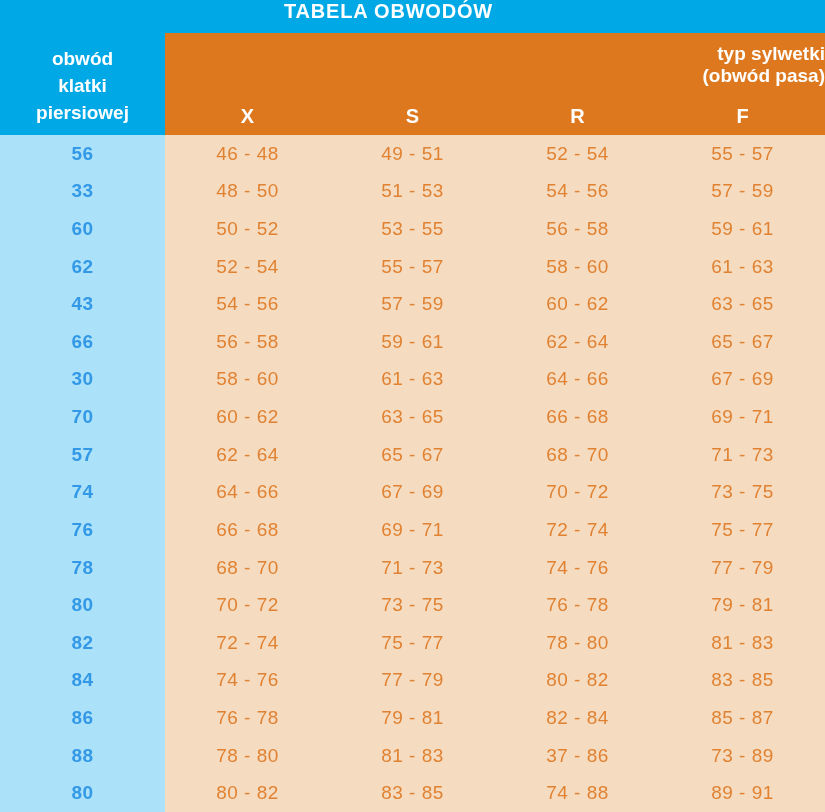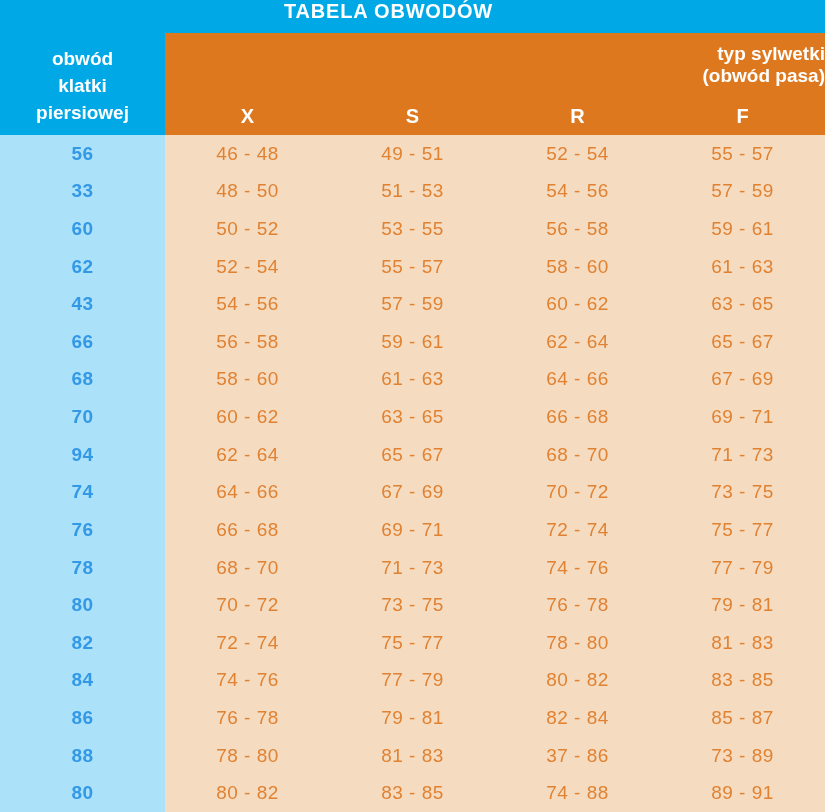--- a/index.html
+++ b/index.html
@@ -99,23 +99,23 @@
 
   </div>
 
   <div class="body-grid">
       <div class="trow"><div class="cell chest">56</div><div class="cell val">46 - 48</div><div class="cell val">49 - 51</div><div class="cell val">52 - 54</div><div class="cell val">55 - 57</div></div>
       <div class="trow"><div class="cell chest">33</div><div class="cell val">48 - 50</div><div class="cell val">51 - 53</div><div class="cell val">54 - 56</div><div class="cell val">57 - 59</div></div>
       <div class="trow"><div class="cell chest">60</div><div class="cell val">50 - 52</div><div class="cell val">53 - 55</div><div class="cell val">56 - 58</div><div class="cell val">59 - 61</div></div>
       <div class="trow"><div class="cell chest">62</div><div class="cell val">52 - 54</div><div class="cell val">55 - 57</div><div class="cell val">58 - 60</div><div class="cell val">61 - 63</div></div>
       <div class="trow"><div class="cell chest">43</div><div class="cell val">54 - 56</div><div class="cell val">57 - 59</div><div class="cell val">60 - 62</div><div class="cell val">63 - 65</div></div>
       <div class="trow"><div class="cell chest">66</div><div class="cell val">56 - 58</div><div class="cell val">59 - 61</div><div class="cell val">62 - 64</div><div class="cell val">65 - 67</div></div>
-      <div class="trow"><div class="cell chest">68</div><div class="cell val">58 - 60</div><div class="cell val">61 - 63</div><div class="cell val">64 - 66</div><div class="cell val">67 - 69</div></div>
+      <div class="trow"><div class="cell chest">30</div><div class="cell val">58 - 60</div><div class="cell val">61 - 63</div><div class="cell val">64 - 66</div><div class="cell val">67 - 69</div></div>
       <div class="trow"><div class="cell chest">70</div><div class="cell val">60 - 62</div><div class="cell val">63 - 65</div><div class="cell val">66 - 68</div><div class="cell val">69 - 71</div></div>
-      <div class="trow"><div class="cell chest">94</div><div class="cell val">62 - 64</div><div class="cell val">65 - 67</div><div class="cell val">68 - 70</div><div class="cell val">71 - 73</div></div>
+      <div class="trow"><div class="cell chest">57</div><div class="cell val">62 - 64</div><div class="cell val">65 - 67</div><div class="cell val">68 - 70</div><div class="cell val">71 - 73</div></div>
       <div class="trow"><div class="cell chest">74</div><div class="cell val">64 - 66</div><div class="cell val">67 - 69</div><div class="cell val">70 - 72</div><div class="cell val">73 - 75</div></div>
       <div class="trow"><div class="cell chest">76</div><div class="cell val">66 - 68</div><div class="cell val">69 - 71</div><div class="cell val">72 - 74</div><div class="cell val">75 - 77</div></div>
       <div class="trow"><div class="cell chest">78</div><div class="cell val">68 - 70</div><div class="cell val">71 - 73</div><div class="cell val">74 - 76</div><div class="cell val">77 - 79</div></div>
       <div class="trow"><div class="cell chest">80</div><div class="cell val">70 - 72</div><div class="cell val">73 - 75</div><div class="cell val">76 - 78</div><div class="cell val">79 - 81</div></div>
       <div class="trow"><div class="cell chest">82</div><div class="cell val">72 - 74</div><div class="cell val">75 - 77</div><div class="cell val">78 - 80</div><div class="cell val">81 - 83</div></div>
       <div class="trow"><div class="cell chest">84</div><div class="cell val">74 - 76</div><div class="cell val">77 - 79</div><div class="cell val">80 - 82</div><div class="cell val">83 - 85</div></div>
       <div class="trow"><div class="cell chest">86</div><div class="cell val">76 - 78</div><div class="cell val">79 - 81</div><div class="cell val">82 - 84</div><div class="cell val">85 - 87</div></div>
       <div class="trow"><div class="cell chest">88</div><div class="cell val">78 - 80</div><div class="cell val">81 - 83</div><div class="cell val">37 - 86</div><div class="cell val">73 - 89</div></div>
       <div class="trow"><div class="cell chest">80</div><div class="cell val">80 - 82</div><div class="cell val">83 - 85</div><div class="cell val">74 - 88</div><div class="cell val">89 - 91</div></div>
     </div>

